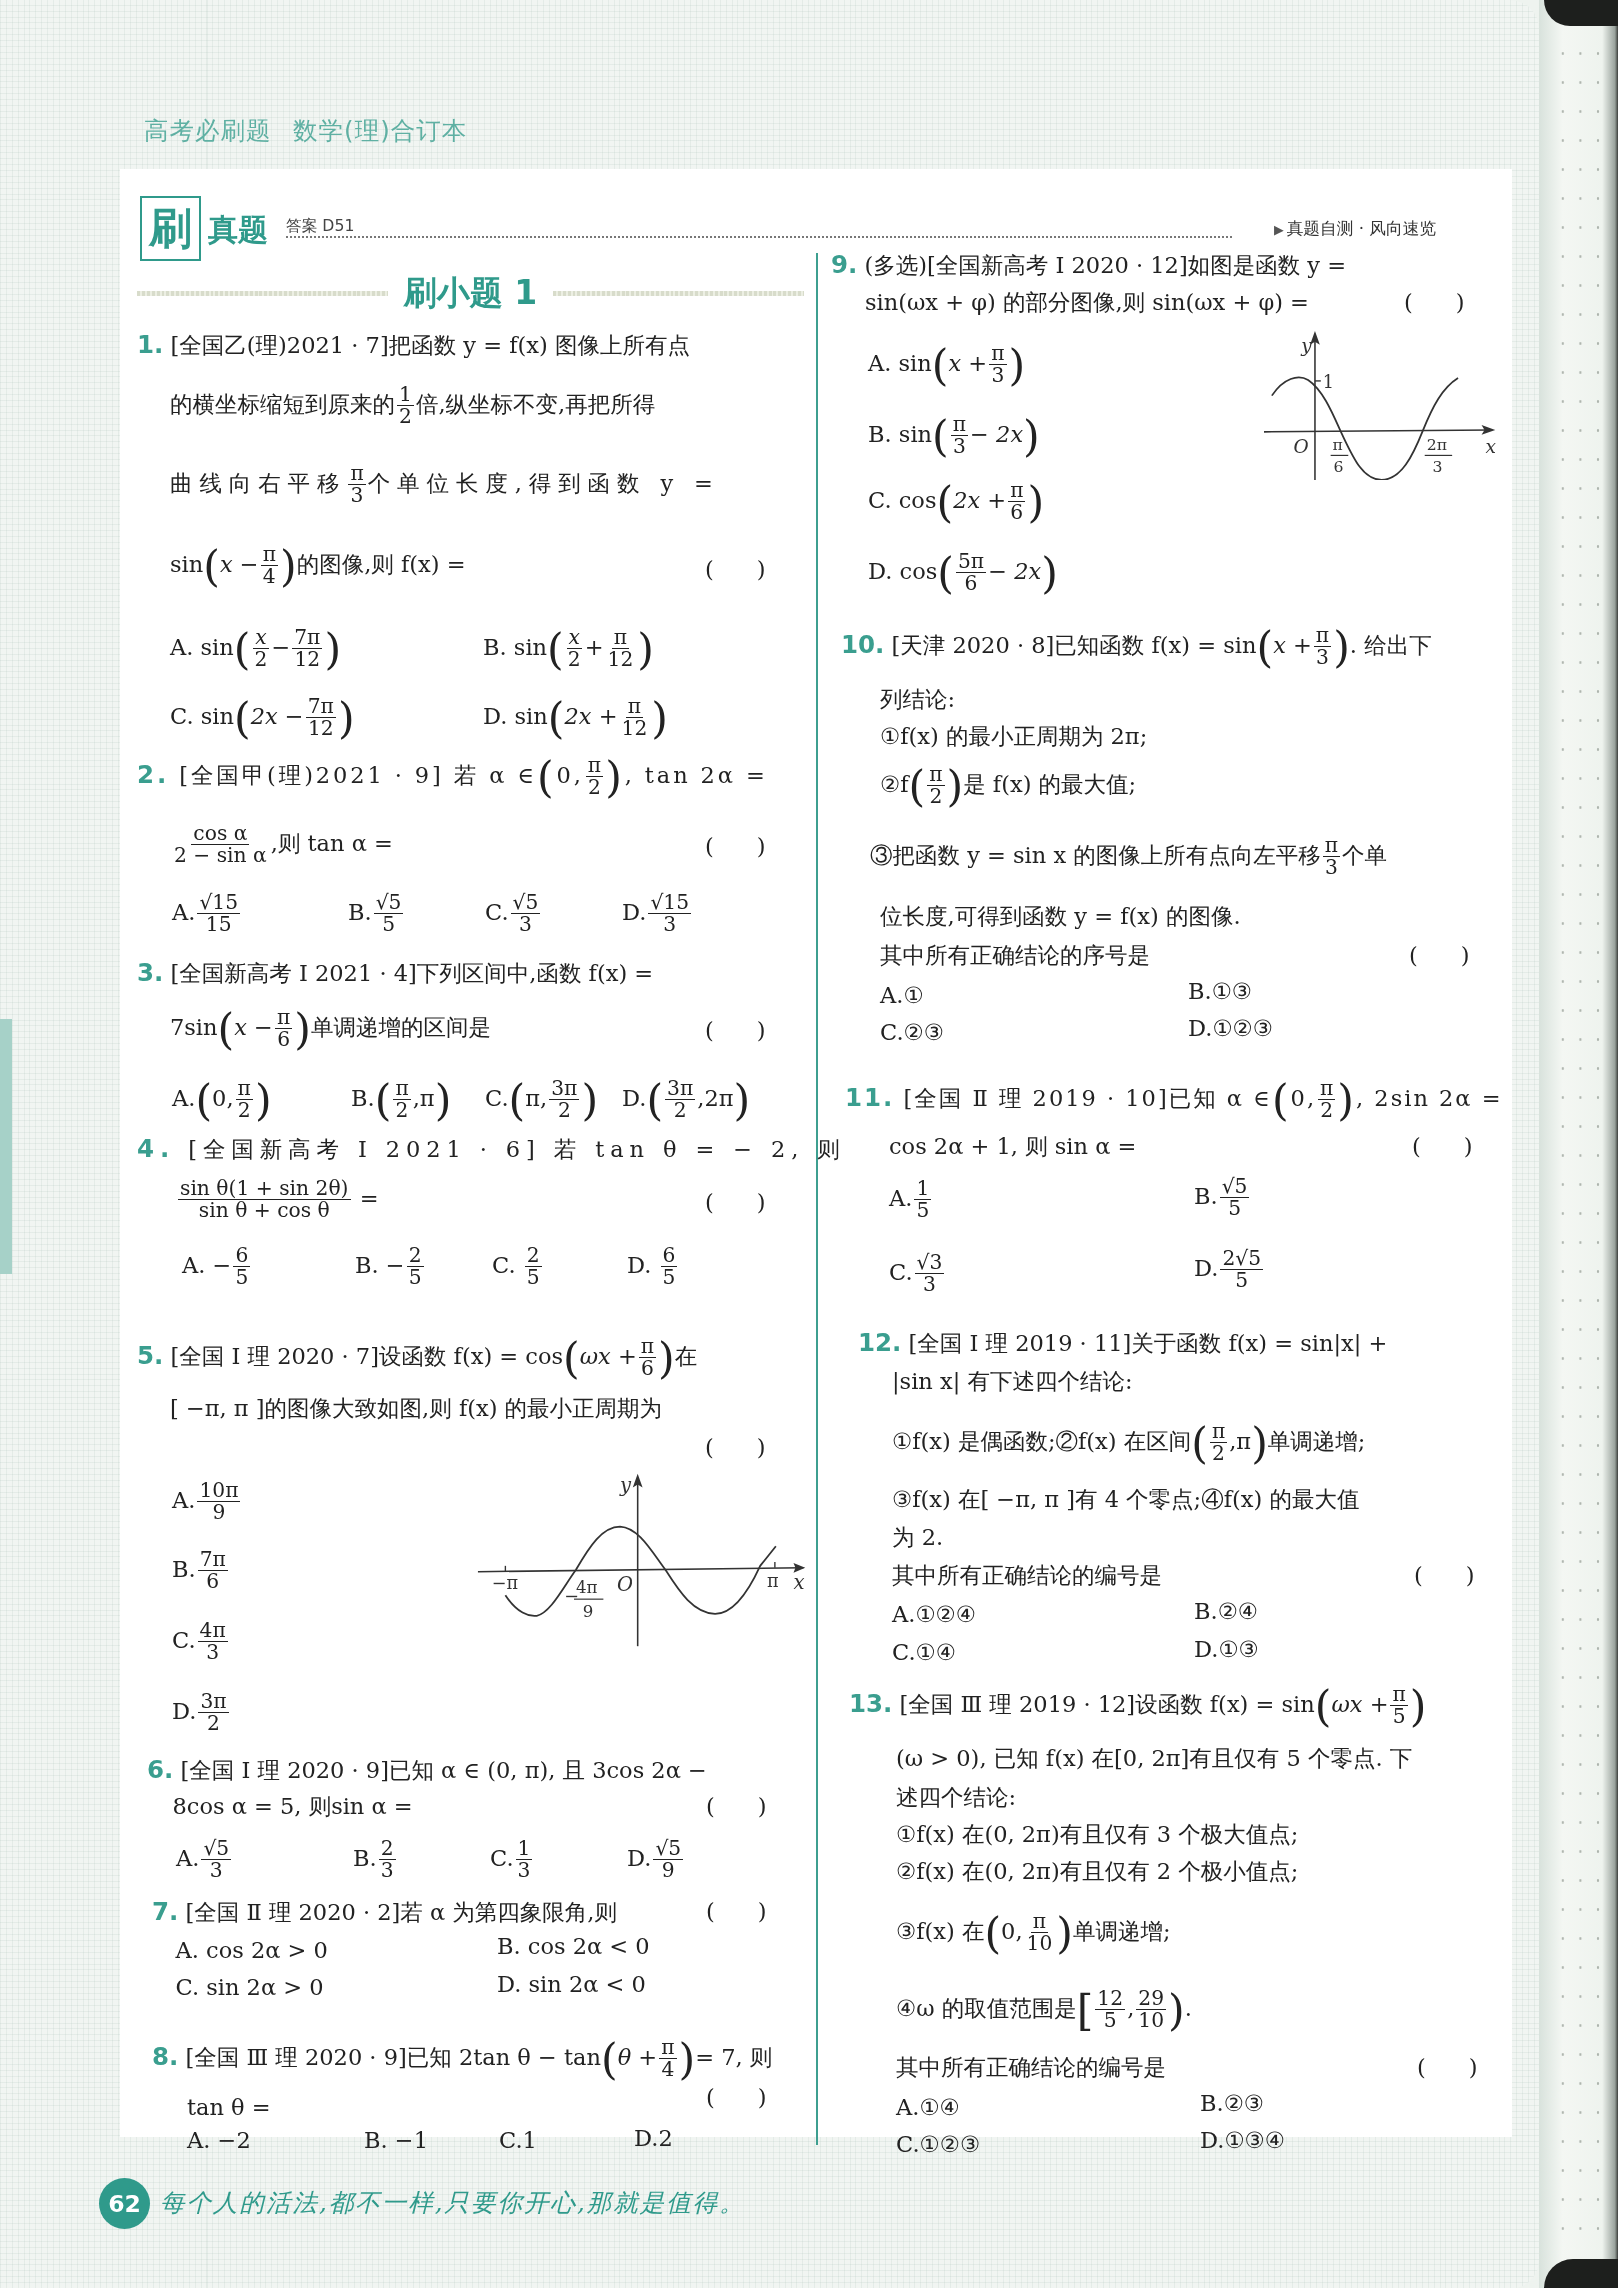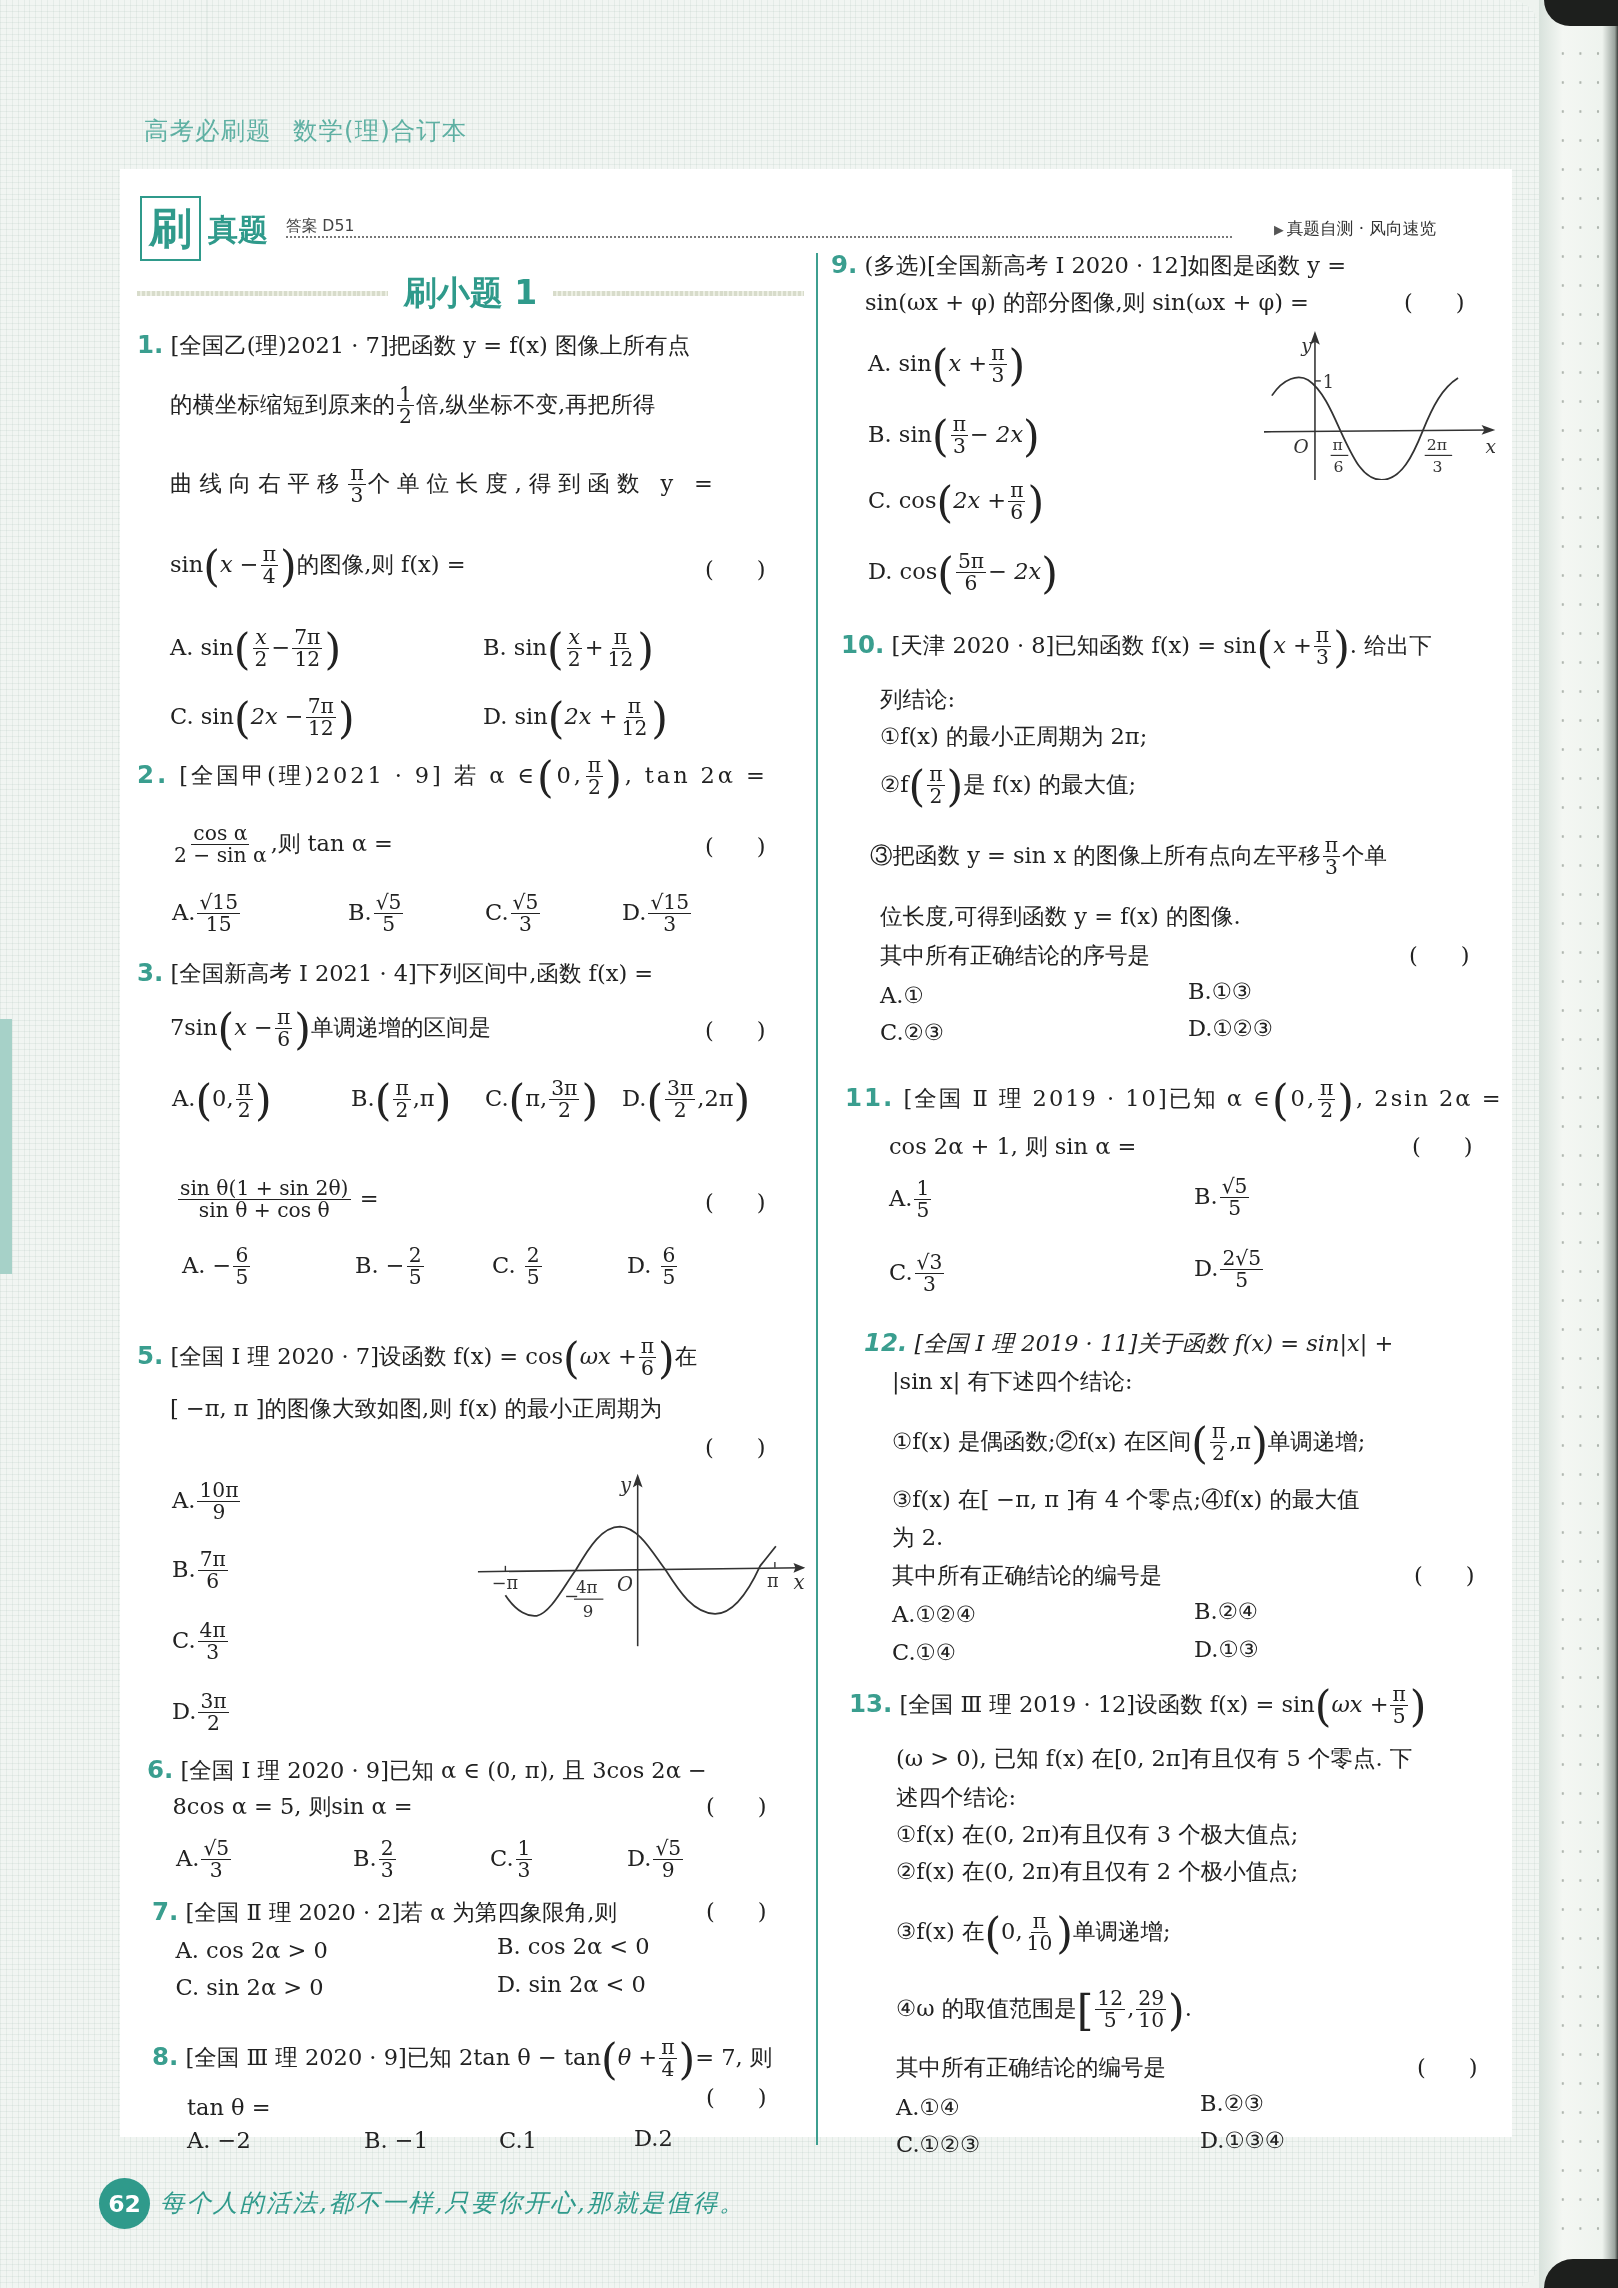--- a/index.html
+++ b/index.html
@@ -258,20 +258,24 @@
         <span class="n">3π</span>
         <span class="d">2</span>
       </span><span class="big">)</span></div>
   <div class="opt" style="left:485px;top:125px;"><span>D.</span><span class="big">(</span><span class="frac">
         <span class="n">3π</span>
         <span class="d">2</span>
       </span><span>,2π</span><span class="big">)</span></div>
 </div>
 
 <div class="q" style="left:137px;top:1127px;width:667px;height:176px;">
+  <div class="line" style="left:0;top:9.8px;letter-spacing:5.9px;">
+    <span class="num">4.</span>
+    <span>[全国新高考 Ⅰ 2021 · 6]</span> <span>若 tan θ = − 2, 则</span>
+  </div>
   <div class="line" style="left:39px;top:51px;">
     <span class="frac">
         <span class="n">sin θ(1 + sin 2θ)</span>
         <span class="d">sin θ + cos θ</span>
       </span> <span>=</span>
   </div>
   <div class="paren" style="left:568px;top:64px;">(      )</div>
   <div class="opt" style="left:45px;top:118px;"><span>A.</span> <span>−</span><span class="frac">
         <span class="n">6</span>
         <span class="d">5</span>
@@ -483,21 +487,21 @@
         <span class="n">√3</span>
         <span class="d">3</span>
       </span></div>
   <div class="opt" style="left:349px;top:178px;"><span>D.</span><span class="frac">
         <span class="n">2√5</span>
         <span class="d">5</span>
       </span></div>
 </div>
 
 <div class="q" style="left:847px;top:1323px;width:667px;height:343px;">
-  <div class="line" style="left:17px;top:7.8px;font-style:italic;">
+  <div class="line" style="left:11px;top:7.8px;">
     <span class="num">12.</span>
     <span>[全国 Ⅰ 理 2019 · 11]</span><span>关于函数 f(x) = sin|x| +</span>
   </div>
   <div class="line" style="left:45px;top:47px;">|sin x| 有下述四个结论:</div>
   <div class="line" style="left:45px;top:98px;"><span>①f(x) 是偶函数;②f(x) 在区间</span><span class="big">(</span><span class="frac">
         <span class="n">π</span>
         <span class="d">2</span>
       </span><span>,π</span><span class="big">)</span><span>单调递增;</span></div>
   <div class="line" style="left:45px;top:165px;">③f(x) 在[ −π, π ]有 4 个零点;④f(x) 的最大值</div>
   <div class="line" style="left:45px;top:203px;">为 2.</div>

